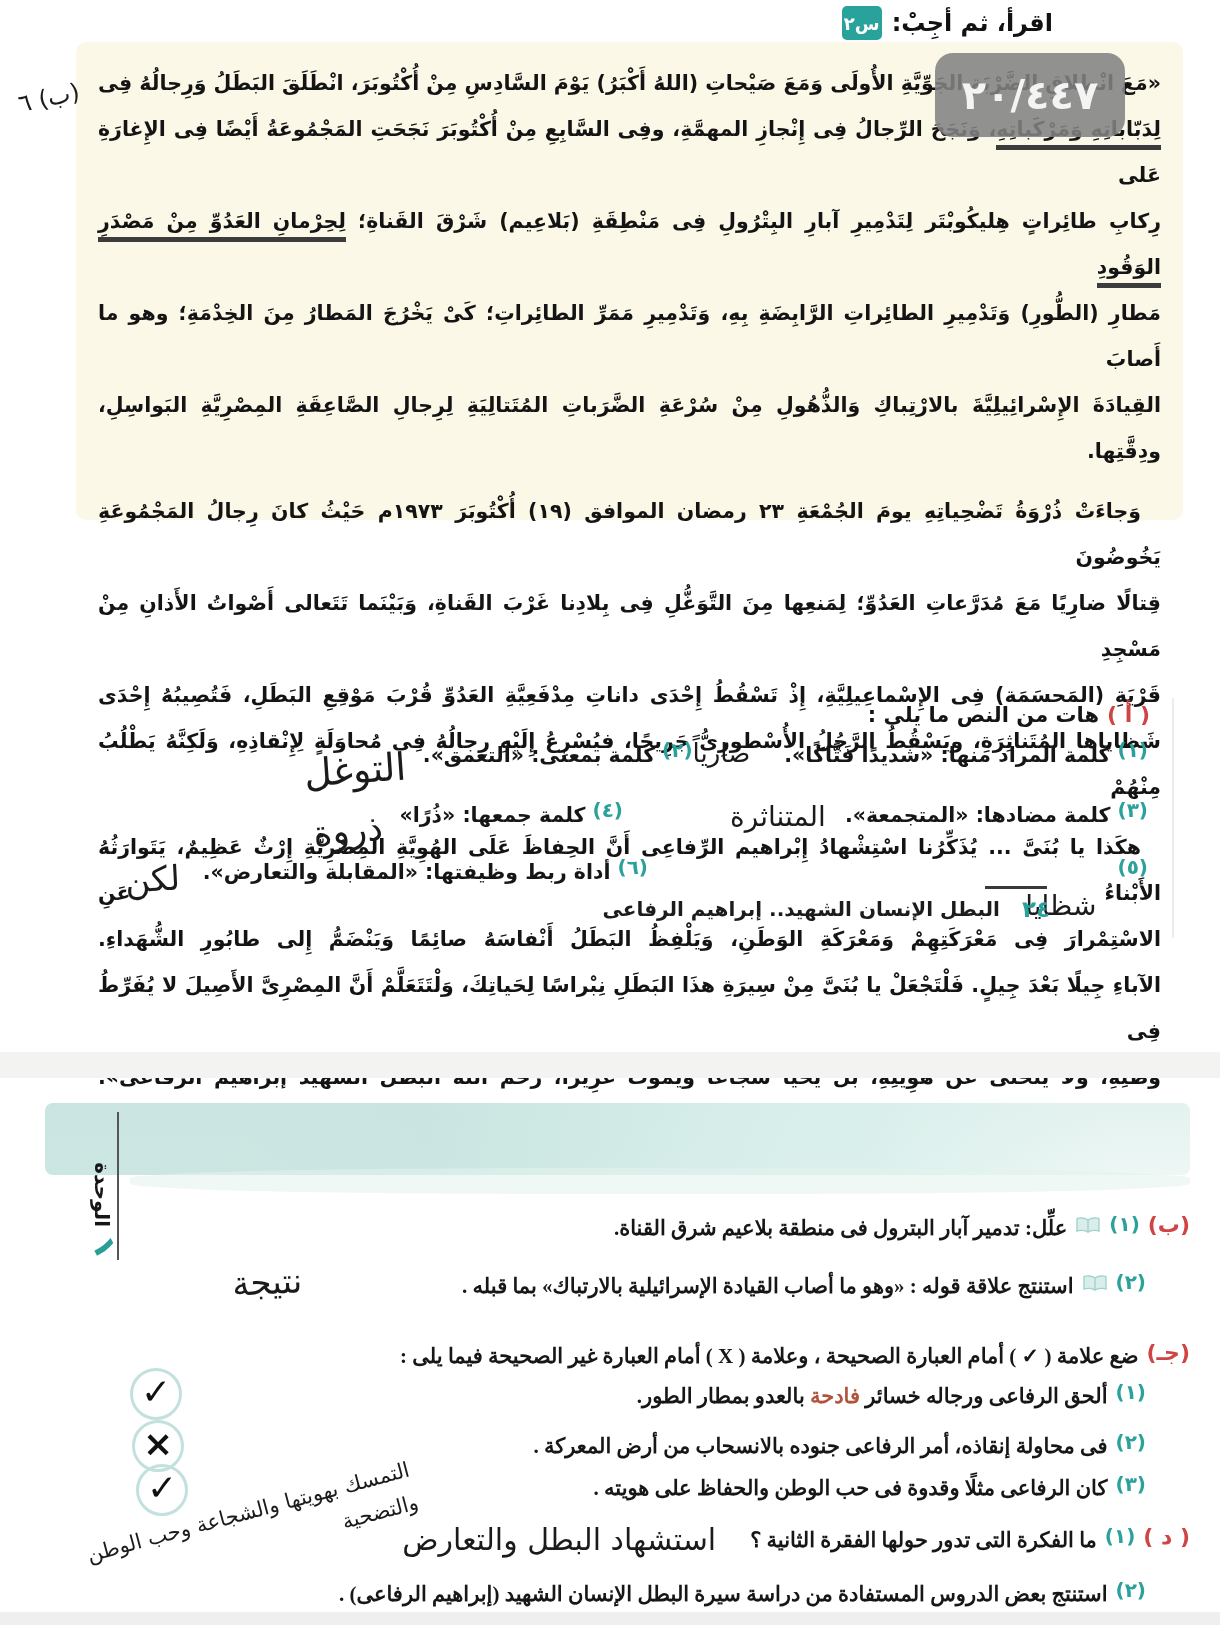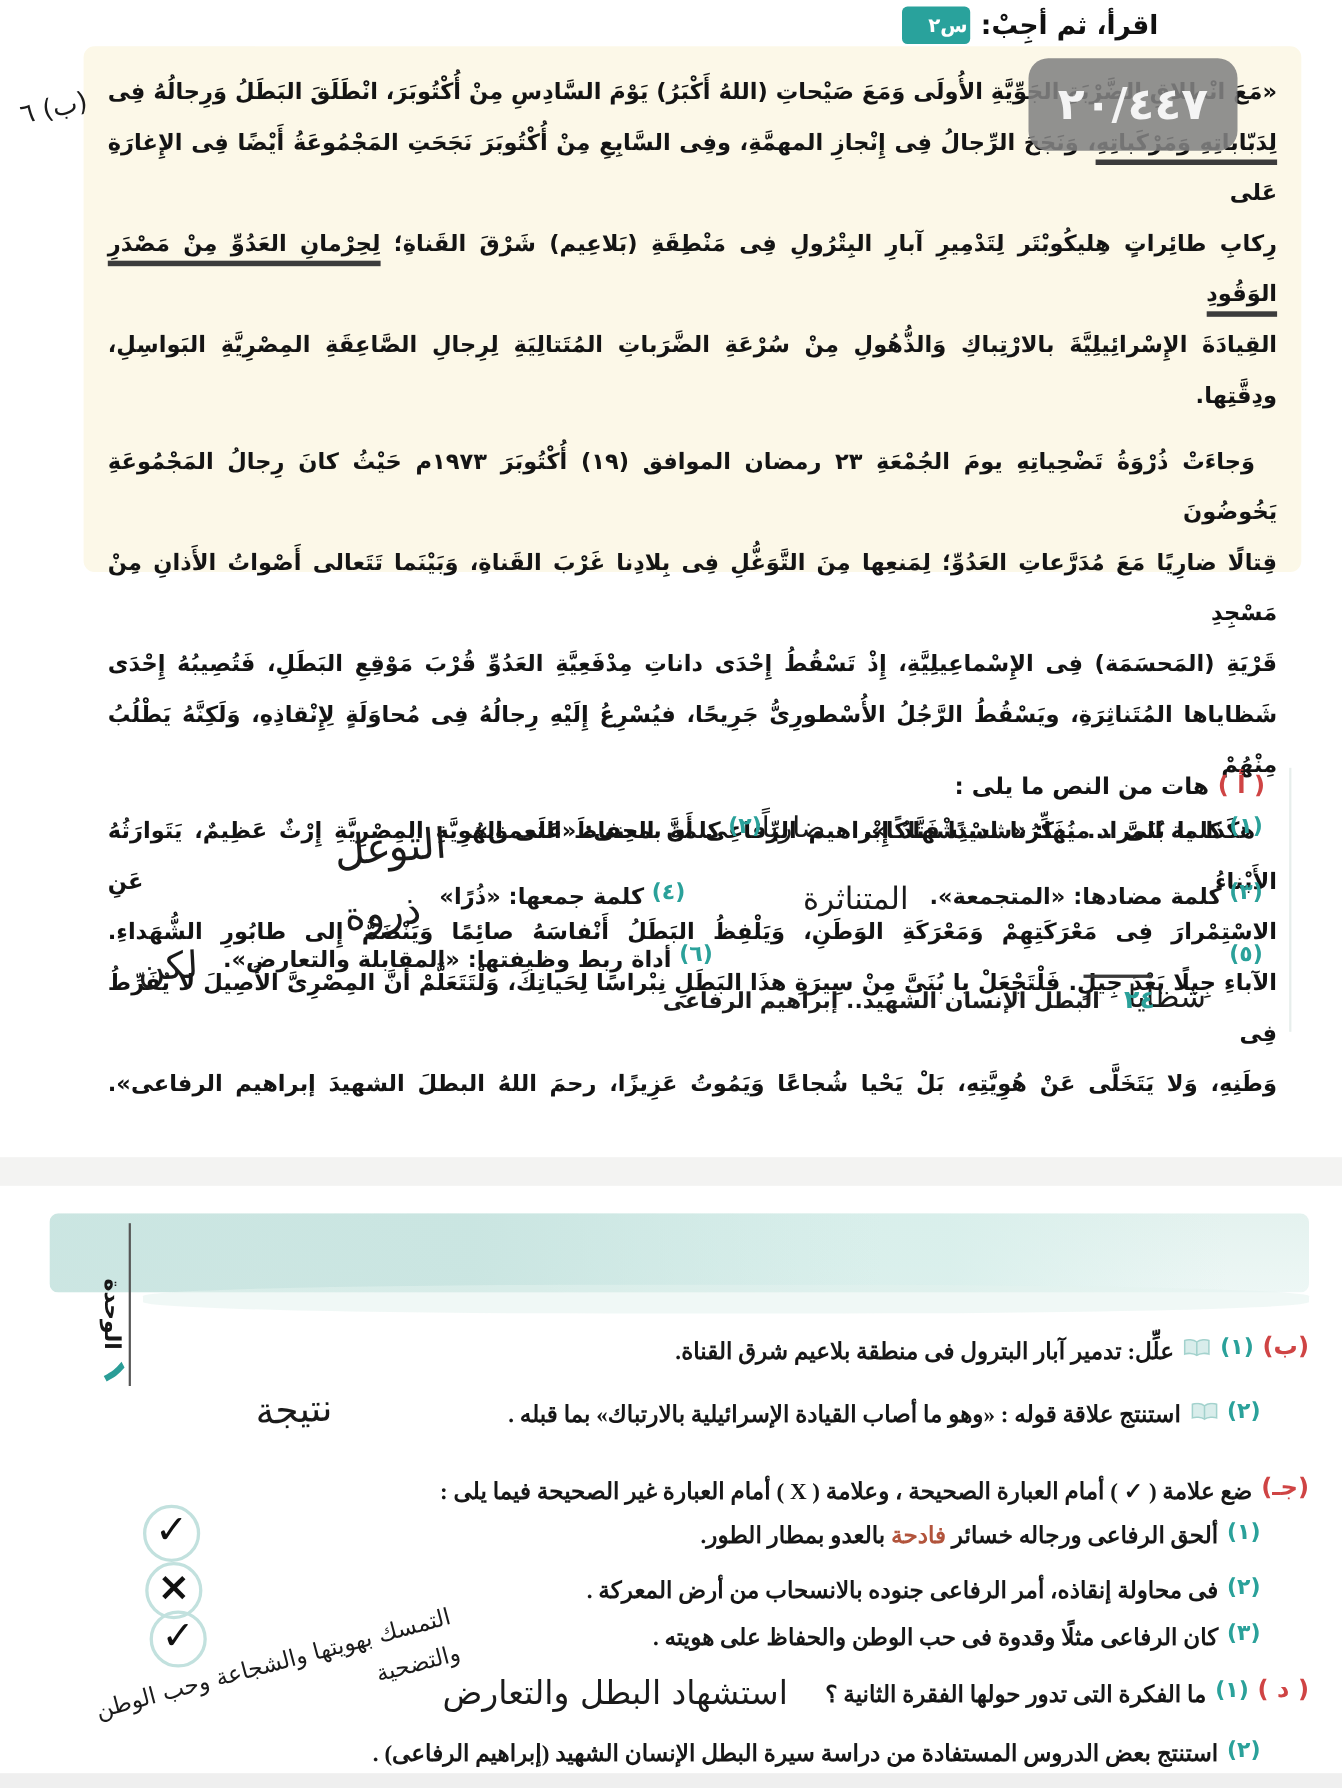--- a/index.html
+++ b/index.html
@@ -3,21 +3,21 @@
 <meta charset="utf-8">
 <style>
   html,body{margin:0;padding:0;background:#ffffff;}
   .page{position:relative;width:1220px;height:1625px;background:#ffffff;overflow:hidden;
         font-family:"DejaVu Sans",sans-serif;direction:rtl;color:#161616;}
 
   
   .q-header{position:absolute;top:6px;right:167px;display:flex;align-items:center;gap:10px;}
   .q-title{font-size:24px;font-weight:700;color:#111;}
   .s-badge{width:40px;height:34px;background:#29a29c;color:#fff;border-radius:5px;
-           display:flex;align-items:center;justify-content:center;font-size:18px;font-weight:700;padding-left:22px;}
+           display:flex;align-items:center;justify-content:center;font-size:18px;font-weight:700;}
 
   
   .passage{position:absolute;left:76px;top:42px;width:1107px;height:478px;background:#fcf8e8;
            border-radius:10px;padding:18px 22px 14px 22px;box-sizing:border-box;}
   .pline{font-size:20.5px;font-weight:700;line-height:46px;color:#141414;
          text-align:justify;text-align-last:justify;white-space:normal;}
   .pgap{margin-top:14px;text-indent:20px;}
   .ul{border-bottom:5px solid #3c3c3c;padding-bottom:4px;}
 
   
@@ -94,20 +94,21 @@
 
   <div class="q-header">
     <span class="q-title">اقرأ، ثم أجِبْ:</span>
     <span class="s-badge">س٢</span>
   </div>
 
   <div class="passage">
     <div class="pline"><span>«مَعَ انْطِلاقِ الضَّرْبَةِ الجَوِّيَّةِ الأُولَى وَمَعَ صَيْحاتِ (اللهُ أَكْبَرُ) يَوْمَ السَّادِسِ مِنْ أُكْتُوبَرَ، انْطَلَقَ البَطَلُ وَرِجالُهُ فِى</span></div>
     <div class="pline"><span class="ul">لِدَبّاباتِهِ وَمَرْكَباتِهِ</span><span>، وَنَجَحَ الرِّجالُ فِى إِنْجازِ المهمَّةِ، وفِى السَّابِعِ مِنْ أُكْتُوبَرَ نَجَحَتِ المَجْمُوعَةُ أَيْضًا فِى الإِغارَةِ عَلى</span></div>
     <div class="pline"><span>رِكابِ طائِراتٍ هِليكُوبْتَر لِتَدْمِيرِ آبارِ البِتْرُولِ فِى مَنْطِقَةِ (بَلاعِيم) شَرْقَ القَناةِ؛ </span><span class="ul">لِحِرْمانِ العَدُوِّ مِنْ مَصْدَرِ الوَقُودِ</span></div>
+    <div class="pline"><span>مَطارِ (الطُّورِ) وَتَدْمِيرِ الطائِراتِ الرَّابِضَةِ بِهِ، وَتَدْمِيرِ مَمَرِّ الطائِراتِ؛ كَىْ يَخْرُجَ المَطارُ مِنَ الخِدْمَةِ؛ وهو ما أَصابَ</span></div>
     <div class="pline"><span>القِيادَةَ الإِسْرائِيلِيَّةَ بالارْتِباكِ وَالذُّهُولِ مِنْ سُرْعَةِ الضَّرَباتِ المُتَتالِيَةِ لِرِجالِ الصَّاعِقَةِ المِصْرِيَّةِ البَواسِلِ، ودِقَّتِها.</span></div>
 
     <div class="pline pgap"><span>وَجاءَتْ ذُرْوَةُ تَضْحِياتِهِ يومَ الجُمْعَةِ ٢٣ رمضان الموافق (١٩) أُكْتُوبَرَ ١٩٧٣م حَيْثُ كانَ رِجالُ المَجْمُوعَةِ يَخُوضُونَ</span></div>
     <div class="pline"><span>قِتالًا ضارِيًا مَعَ مُدَرَّعاتِ العَدُوِّ؛ لِمَنعِها مِنَ التَّوَغُّلِ فِى بِلادِنا غَرْبَ القَناةِ، وَبَيْنَما تَتَعالى أَصْواتُ الأَذانِ مِنْ مَسْجِدِ</span></div>
     <div class="pline"><span>قَرْيَةِ (المَحسَمَة) فِى الإِسْماعِيلِيَّةِ، إِذْ تَسْقُطُ إِحْدَى داناتِ مِدْفَعِيَّةِ العَدُوِّ قُرْبَ مَوْقِعِ البَطَلِ، فَتُصِيبُهُ إِحْدَى</span></div>
     <div class="pline"><span>شَظاياها المُتَناثِرَةِ، ويَسْقُطُ الرَّجُلُ الأُسْطورِىُّ جَرِيحًا، فيُسْرِعُ إِلَيْهِ رِجالُهُ فِى مُحاوَلَةٍ لِإِنْقاذِهِ، وَلَكِنَّهُ يَطْلُبُ مِنْهُمْ</span></div>
     <div class="pline pgap"><span>هكَذا يا بُنَىَّ ... يُذَكِّرُنا اسْتِشْهادُ إِبْراهيم الرِّفاعِى أَنَّ الحِفاظَ عَلَى الهُوِيَّةِ المِصْرِيَّةِ إِرْثٌ عَظِيمٌ، يَتَوارَثُهُ الأَبْناءُ عَنِ</span></div>
 
     <div class="pline"><span>الاسْتِمْرارَ فِى مَعْرَكَتِهِمْ وَمَعْرَكَةِ الوَطَنِ، وَيَلْفِظُ البَطَلُ أَنْفاسَهُ صائِمًا وَيَنْضَمُّ إِلى طابُورِ الشُّهَداءِ.</span></div>
     <div class="pline"><span>الآباءِ جِيلًا بَعْدَ جِيلٍ. فَلْتَجْعَلْ يا بُنَىَّ مِنْ سِيرَةِ هذَا البَطَلِ نِبْراسًا لِحَياتِكَ، وَلْتَتَعَلَّمْ أَنَّ المِصْرِىَّ الأَصِيلَ لا يُفَرِّطُ فِى</span></div>

